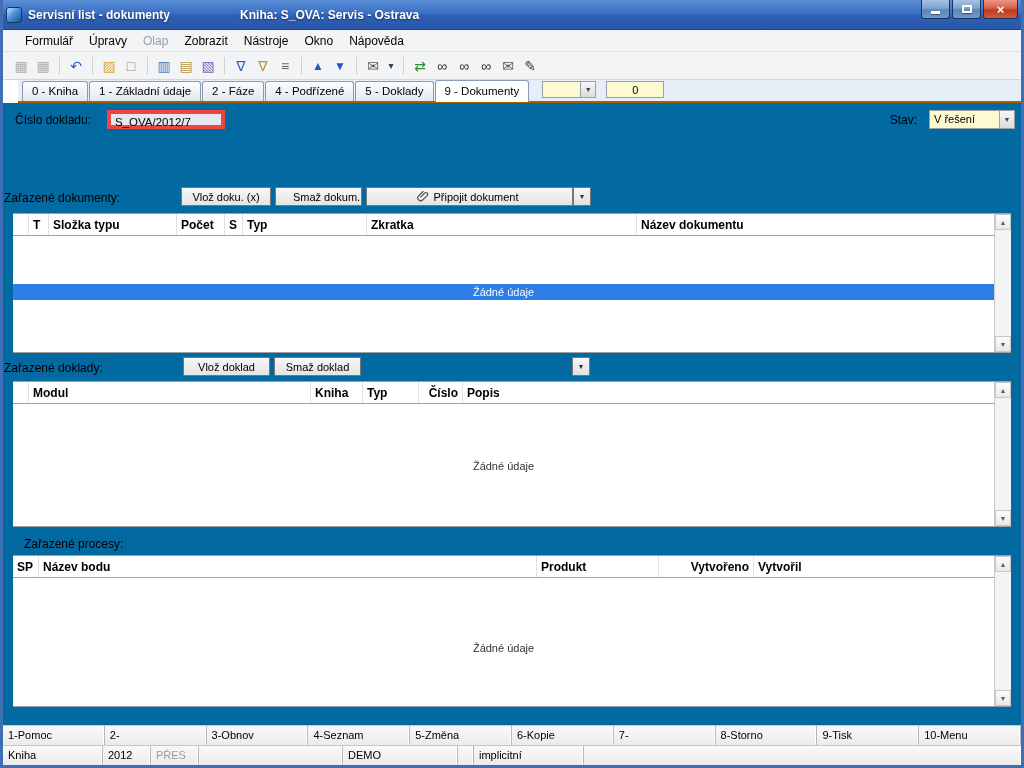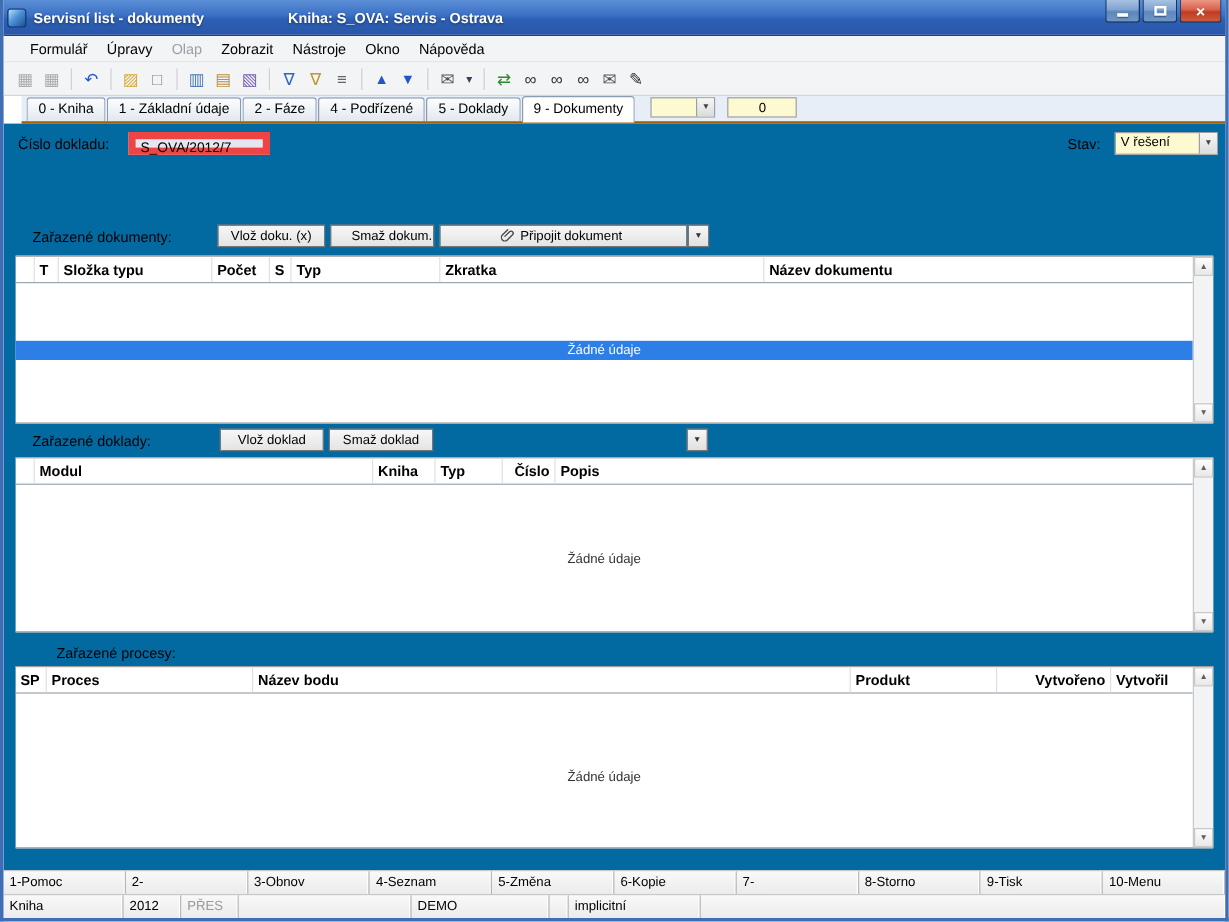--- a/index.html
+++ b/index.html
@@ -69,28 +69,28 @@
     border-left:1px solid #9aa0a6; display:flex; align-items:center; justify-content:center;
     font-size:7px; color:#444; }
   .ycount { width:58px; height:17px; background:#fdf9d0; border:1px solid #9aa0a6;
     display:flex; align-items:center; justify-content:center; font-size:11px; }
 
   
   .main { position:absolute; top:103px; left:0; right:0; bottom:40px; background:#0369a1; }
 
   .formrow-label { position:absolute; left:12px; top:10px; }
   .field-cislo { position:absolute; left:104px; top:7px; width:118px; height:19px;
-    background:#e6e6f0; border:6px solid #ef4444; padding:2px 4px; font-size:11.5px; }
+    background:#e6e6f0; border:4px solid #ef4444; padding:2px 4px; font-size:11.5px; }
   .stav-label { position:absolute; right:104px; top:10px; }
   .stav-combo { position:absolute; right:6px; top:7px; width:86px; height:19px;
     background:#fdf9d0; border:1px solid #9aa0a6; display:flex; }
   .stav-combo .val { flex:1; padding:2px 0 0 4px; font-size:11px; white-space:nowrap; }
 
   .sec-head { position:absolute; left:0; right:0; height:22px; }
-  .sec-label { position:absolute; left:24px; top:4px; white-space:nowrap; }
+  .sec-label { position:absolute; left:1px; top:4px; white-space:nowrap; }
   .btn { position:absolute; top:0; height:19px; background:linear-gradient(180deg,#f7f7f7,#e4e4e4);
     border:1px solid #777; font-size:11px; display:flex; align-items:center; justify-content:center;
     white-space:nowrap; }
   .btn .lbl { padding:0 4px; }
   .drop-btn { position:absolute; top:0; height:19px; width:18px;
     background:linear-gradient(180deg,#f7f7f7,#e0e0e0); border:1px solid #777;
     display:flex; align-items:center; justify-content:center; font-size:7px; color:#333; }
 
   .tbl { position:absolute; left:10px; right:10px; background:#fff;
     border-top:1px solid #a0a0a0; border-bottom:1px solid #a0a0a0; }
@@ -282,21 +282,20 @@
       </div>
     </div>
 
     <div class="sec-head" style="top:430px;height:18px;margin-left:20px;">
       <span class="sec-label">Zařazené procesy:</span>
     </div>
 
     <div class="tbl t3" style="top:452px;height:152px;">
       <div class="thead">
         <div class="th c0">SP</div>
-        <div class="th c1">Proces</div>
         <div class="th c2">Název bodu</div>
         <div class="th c3">Produkt</div>
         <div class="th c4 right">Vytvořeno</div>
         <div class="th last">Vytvořil</div>
       </div>
       <div class="empty-row" style="top:84px;">Žádné údaje</div>
       <div class="vscroll">
         <div class="sbtn up">▲</div>
         <div class="sbtn down">▼</div>
       </div>

